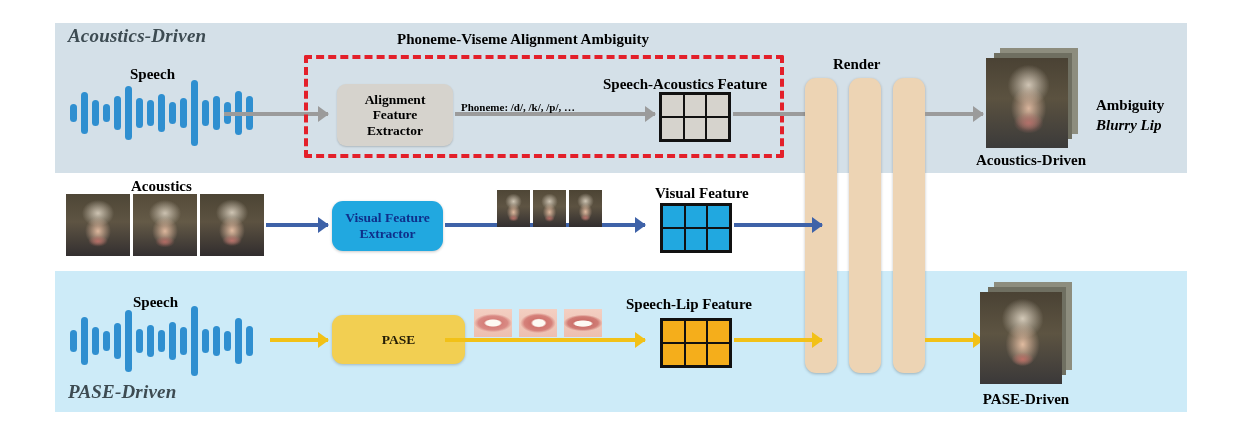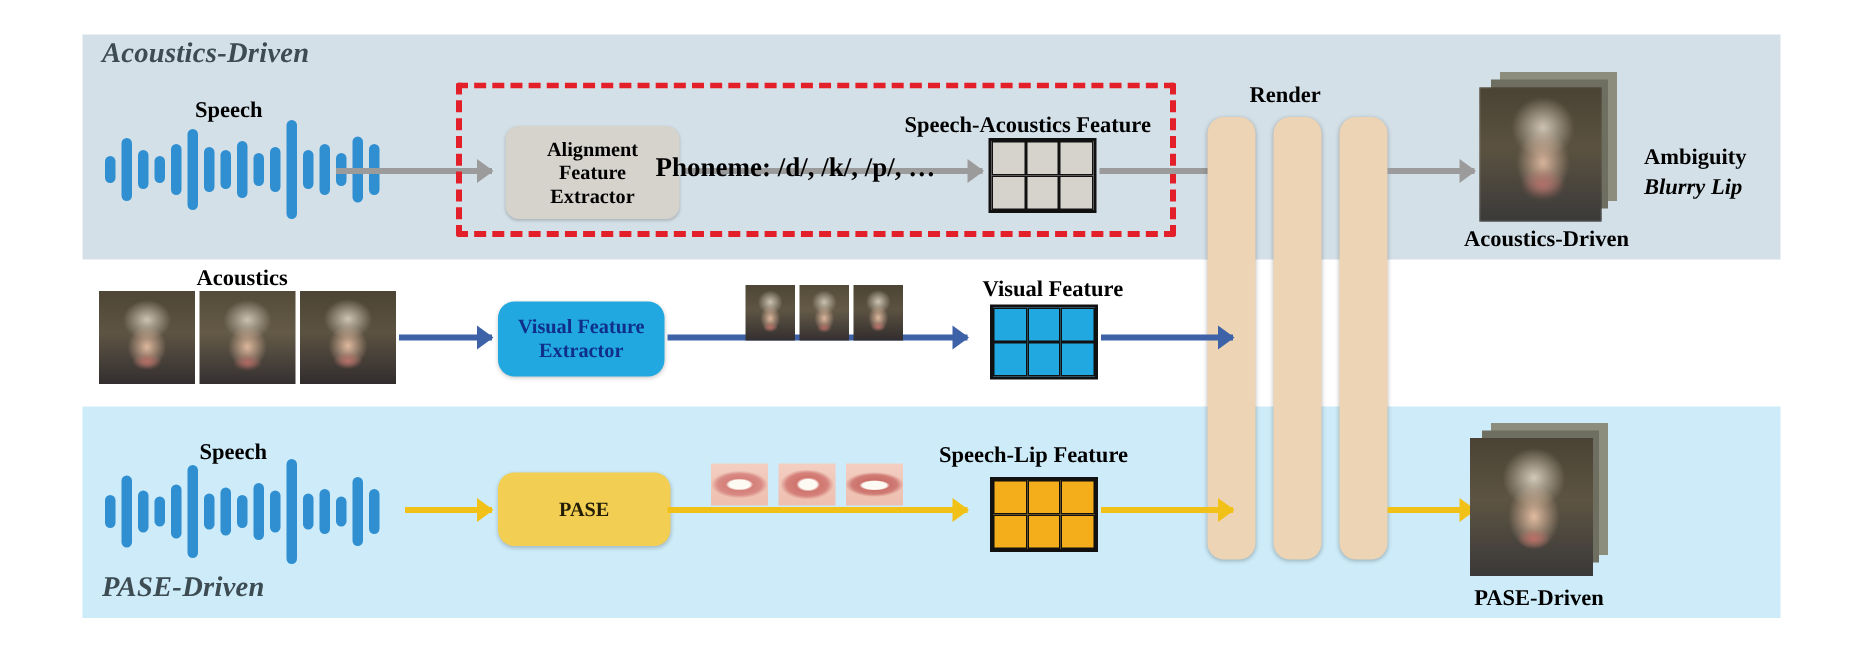--- a/index.html
+++ b/index.html
@@ -23,21 +23,21 @@
   .wave i{display:block;width:7px;border-radius:4px;background:#2f8fd0;}
 
   
   .pbox{position:absolute;display:flex;align-items:center;justify-content:center;
     text-align:center;font-weight:bold;font-family:"Liberation Serif",serif;
     line-height:1.15;box-sizing:border-box;}
   #box-afe{left:337px;top:84px;width:116px;height:62px;background:#d6d3cd;color:#000;
     font-size:13.5px;border-radius:9px;box-shadow:0 1px 2px rgba(0,0,0,.18);}
   #box-vfe{left:332px;top:201px;width:111px;height:50px;background:#21a8e0;color:#0f2f8a;
     font-size:13.5px;border-radius:11px;box-shadow:0 1px 3px rgba(0,0,0,.22);}
-  #box-pase{left:332px;top:315px;width:115px;height:49px;background:#f2cf52;color:#231d06;
+  #box-pase{left:332px;top:315px;width:133px;height:49px;background:#f2cf52;color:#231d06;
     font-size:13.5px;border-radius:11px;box-shadow:0 1px 3px rgba(0,0,0,.22);}
 
   
   #red-box{position:absolute;left:304px;top:55px;width:480px;height:103px;
     border:4px dashed #e3202a;box-sizing:border-box;border-radius:2px;}
   #red-title{position:absolute;left:397px;top:31px;font-weight:bold;font-size:15px;color:#000;
     font-family:"Liberation Serif",serif;white-space:nowrap;}
 
   
   .arrow{position:absolute;height:4px;}
@@ -104,36 +104,37 @@
       <i style="height: 44px;"></i>
       <i style="height: 34px;"></i>
     </div>
 
   <div class="arrow" style="left:224px;top:112px;width:104px;">
     <div class="shaft" style="background:#9b9b9b;"></div>
     <div class="head" style="border-left:11px solid #9b9b9b;"></div>
   </div>
 
   <div id="red-box"></div>
+  <div id="red-title">Phoneme-Viseme Alignment Ambiguity</div>
 
   <div class="pbox" id="box-afe">
     <div>
       <div>Alignment</div>
       <div>Feature</div>
       <div>Extractor</div>
     </div>
   </div>
 
   <div class="arrow" style="left:455px;top:112px;width:200px;">
     <div class="shaft" style="background:#9b9b9b;"></div>
     <div class="head" style="border-left:11px solid #9b9b9b;"></div>
   </div>
 
   <div class="cap" style="left:603px;top:76px;">Speech-Acoustics Feature</div>
-  <div class="cap" style="left:437px;top:101px;font-size:18px;">Phoneme: /d/, /k/, /p/, …</div>
+  <div class="cap" style="left:461px;top:101px;font-size:11px;">Phoneme: /d/, /k/, /p/, …</div>
 
   <div class="grid" id="grid-acoustics" style="left:659px;top:92px;width:72px;height:50px;">
       <span style="background: rgb(214, 211, 205);"></span>
       <span style="background: rgb(214, 211, 205);"></span>
       <span style="background: rgb(214, 211, 205);"></span>
       <span style="background: rgb(214, 211, 205);"></span>
       <span style="background: rgb(214, 211, 205);"></span>
       <span style="background: rgb(214, 211, 205);"></span>
     </div>
 

